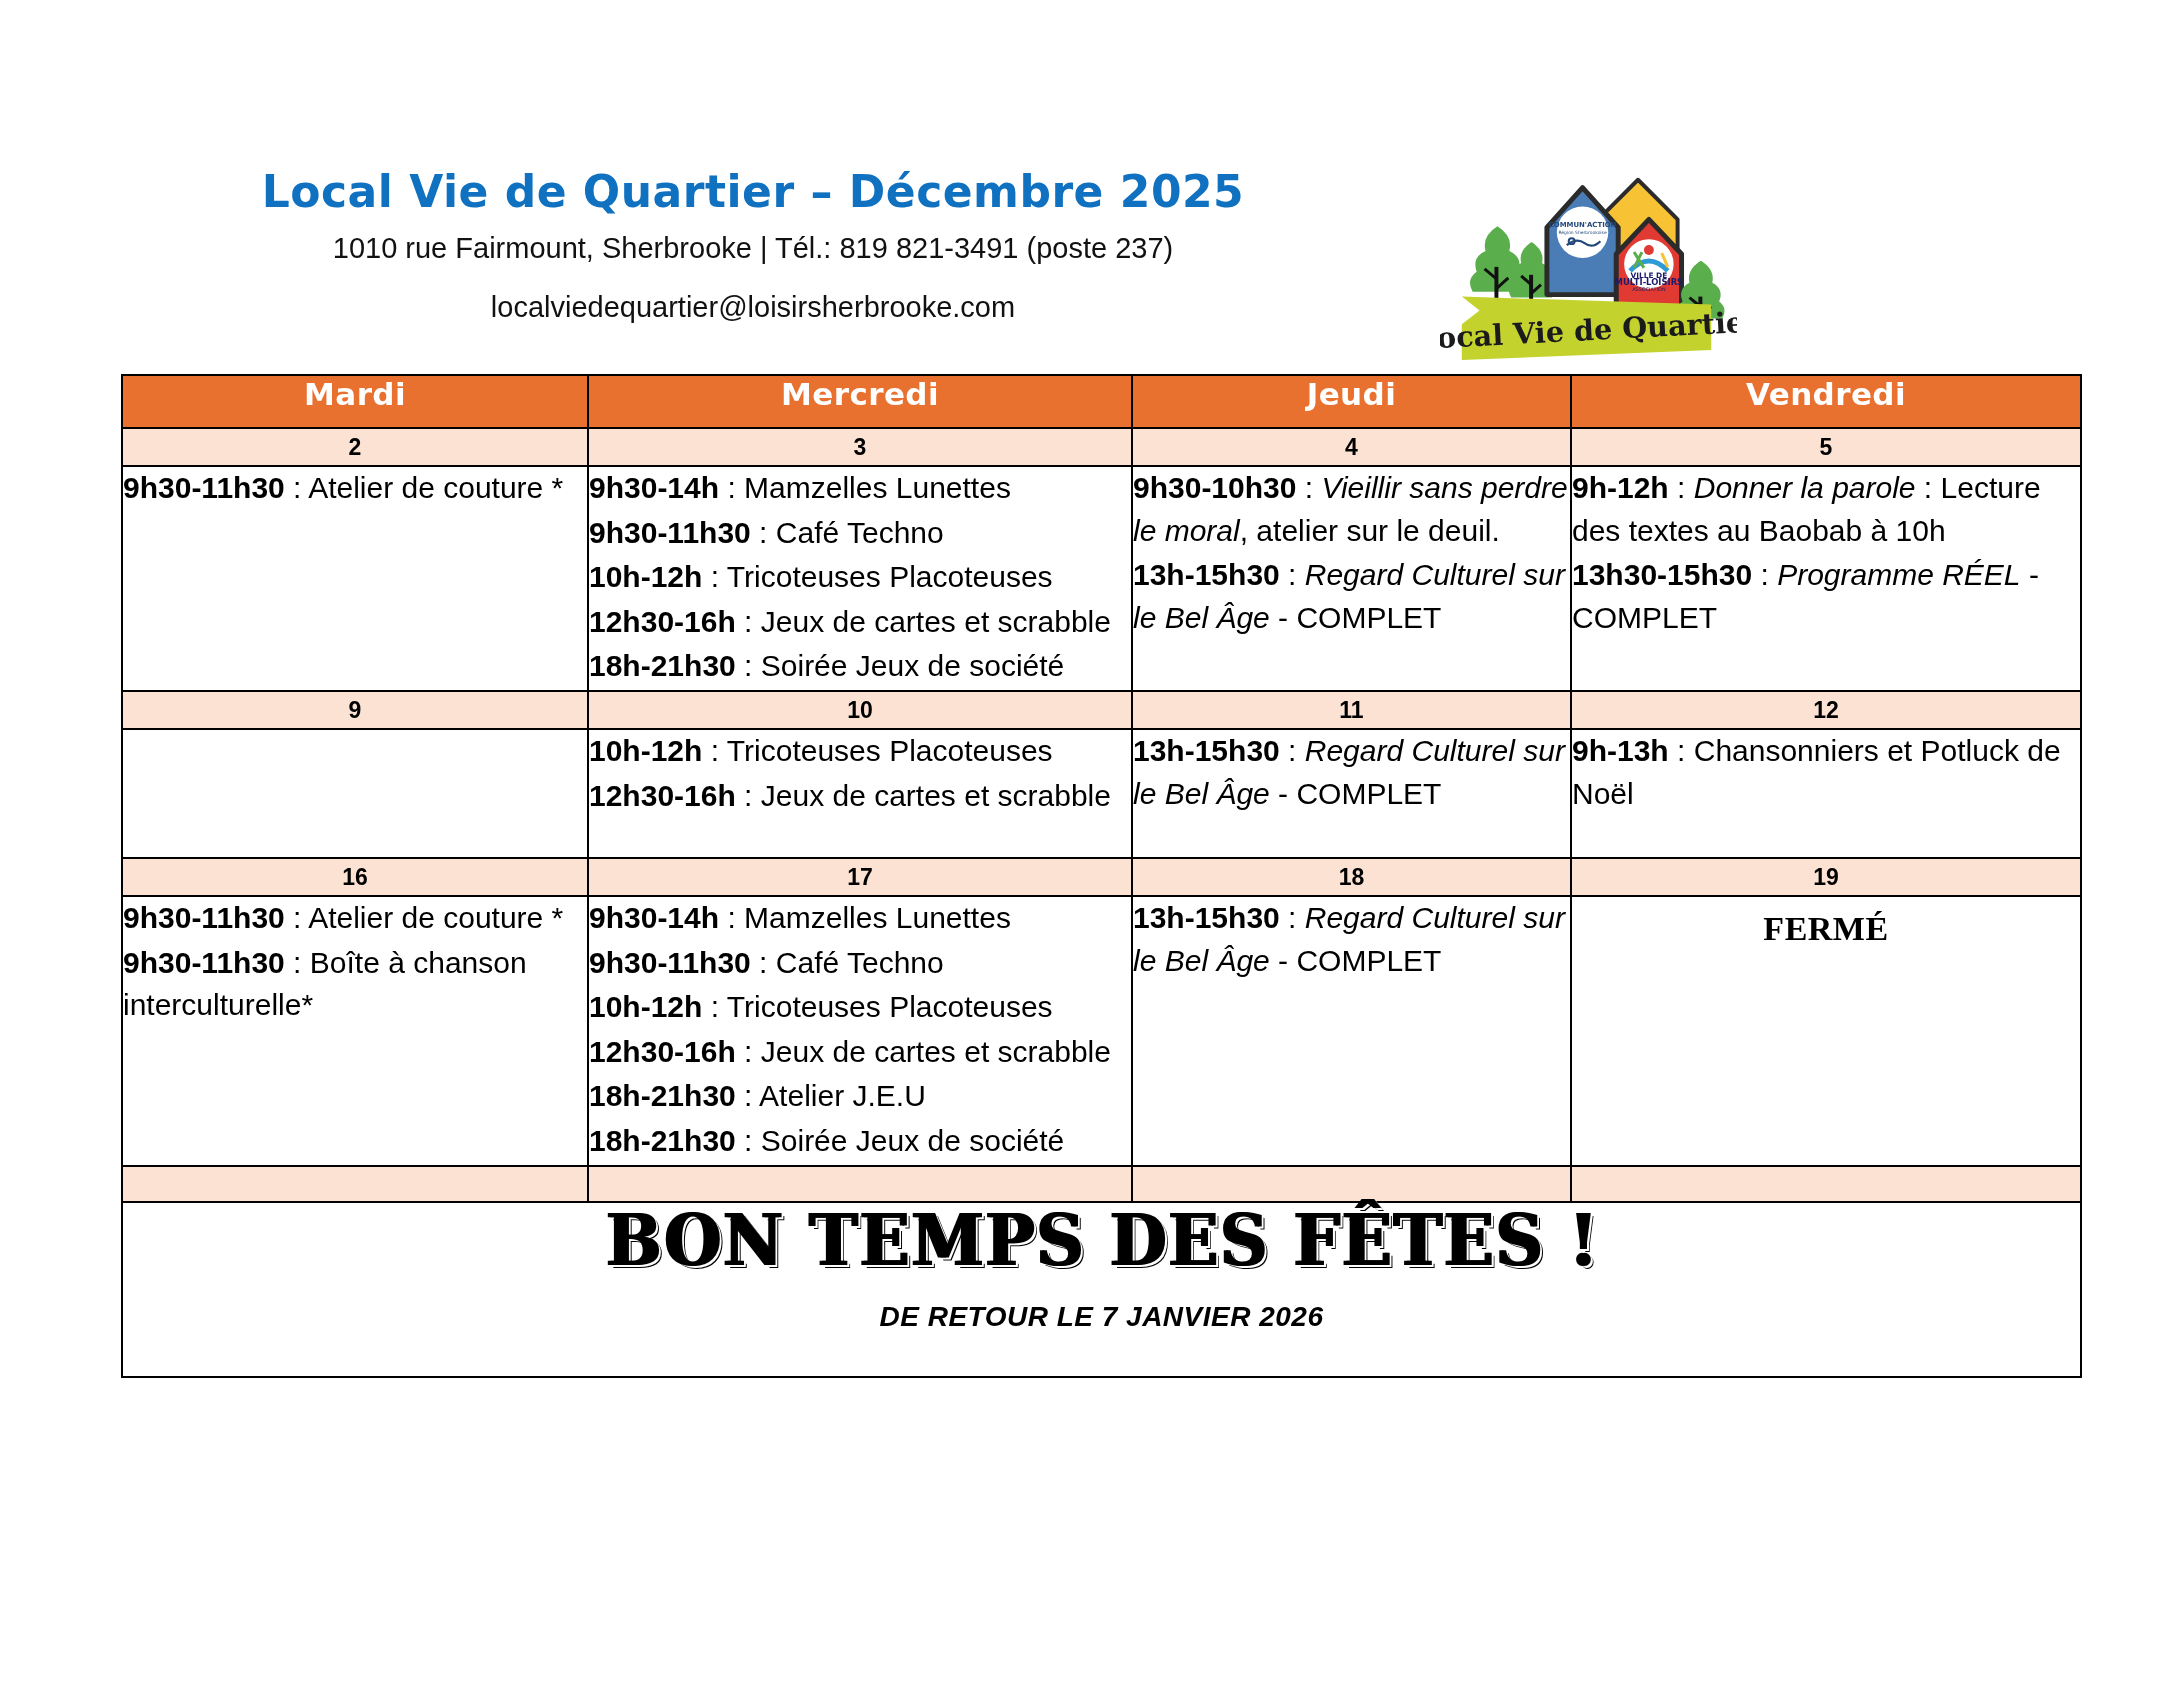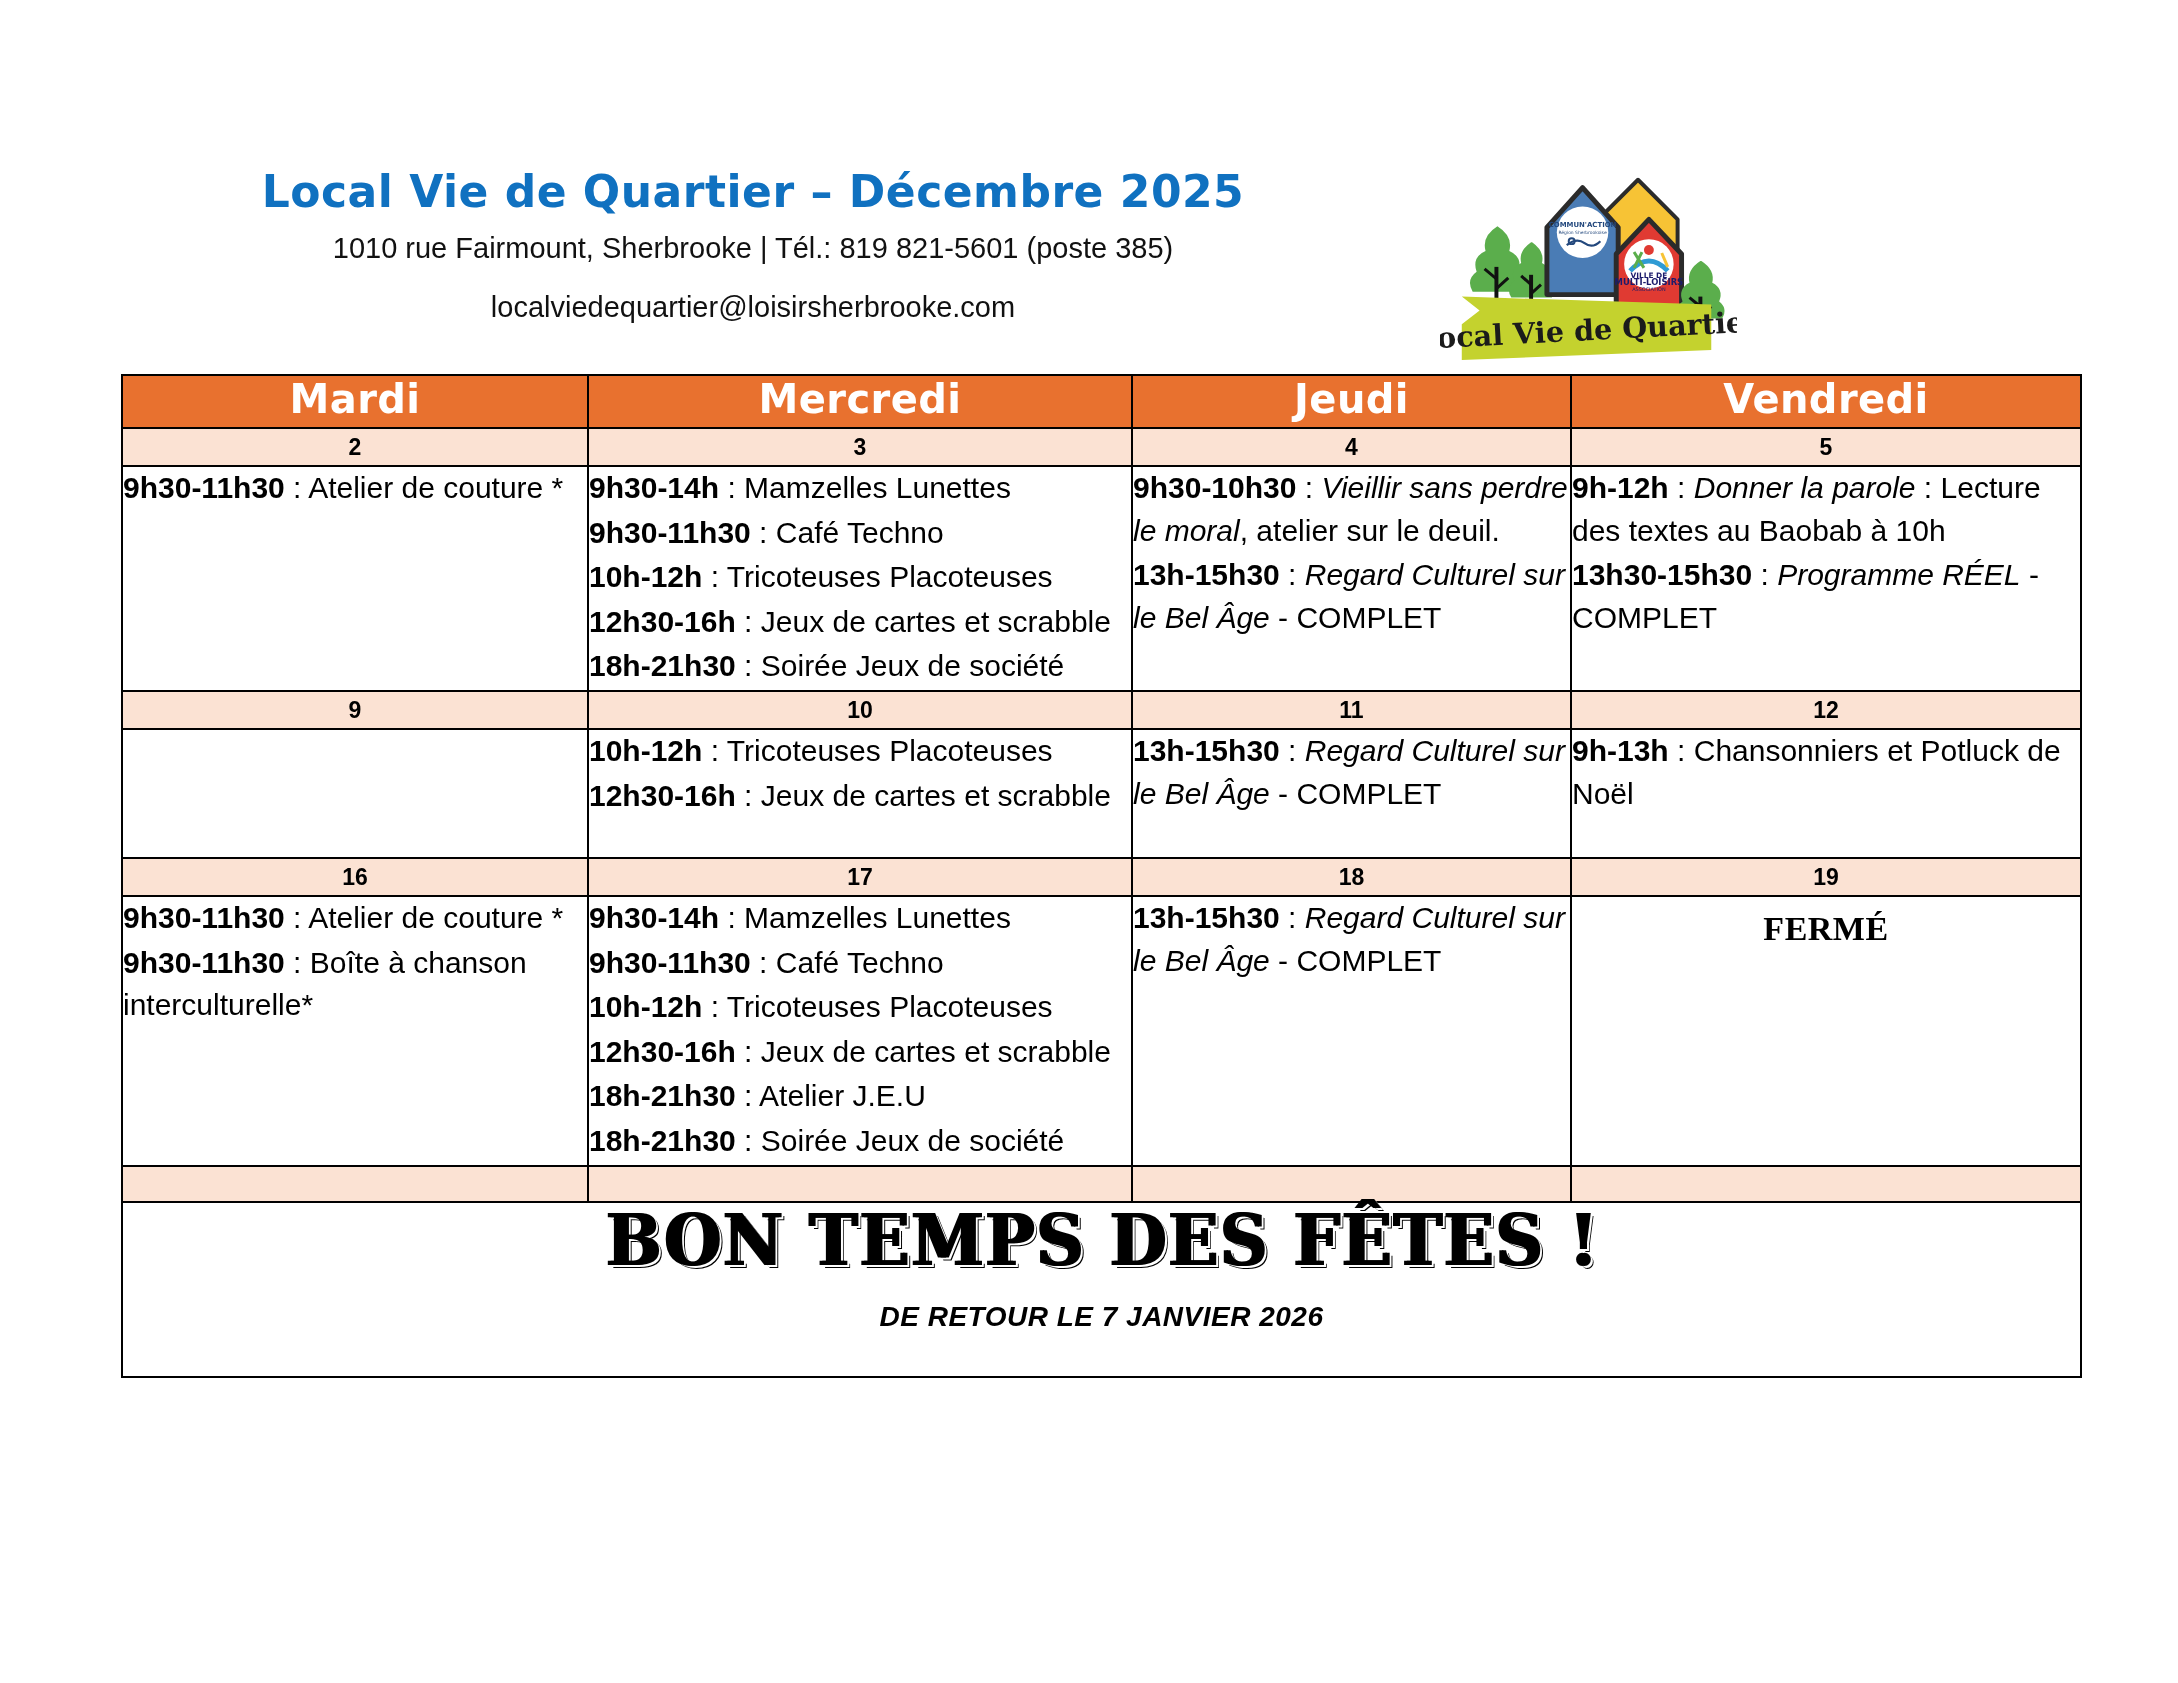--- a/index.html
+++ b/index.html
@@ -88,21 +88,21 @@
   col.c1 { width: 466px; }
   col.c2 { width: 544px; }
   col.c3 { width: 439px; }
   col.c4 { width: 510px; }
 
   th.dayhead {
     background: #E8712F;
     color: #ffffff;
     font-family: "DejaVu Sans", sans-serif;
     font-weight: bold;
-    font-size: 40px;
+    font-size: 31px;
     text-align: center;
     height: 51px;
     vertical-align: middle;
     letter-spacing: 0.4px;
   }
   td.datecell {
     background: #FBE2D3;
     text-align: center;
     font-family: "Liberation Sans", sans-serif;
     font-weight: bold;
@@ -187,21 +187,21 @@
   }
 </style>
 </head>
 <body>
 
 <div class="page">
 
   <div class="header">
     <div class="header-text">
       <div class="doc-title">Local Vie de Quartier – Décembre 2025</div>
-      <div class="addr-line">1010 rue Fairmount, Sherbrooke | Tél.: 819 821-5601 (poste 385)</div>
+      <div class="addr-line">1010 rue Fairmount, Sherbrooke | Tél.: 819 821-3491 (poste 237)</div>
       <div class="addr-line second">localviedequartier@loisirsherbrooke.com</div>
     </div>
 
     <div class="logo">
       <svg viewBox="0 0 300 215" width="297" height="213" xmlns="http://www.w3.org/2000/svg">
 
         <g>
           <path d="M58 77 q-16 10 -12 25 q-14 6 -9 21 q-11 8 -4 20 l50 0 q7 -12 -4 -20 q5 -15 -9 -21 q4 -15 -12 -25 z" fill="#5BAE4C"></path>
           <rect x="55" y="118" width="4" height="44" fill="#111"></rect>
           <path d="M57 130 l-12 -10 M57 140 l12 -11" stroke="#111" stroke-width="3" fill="none"></path>

